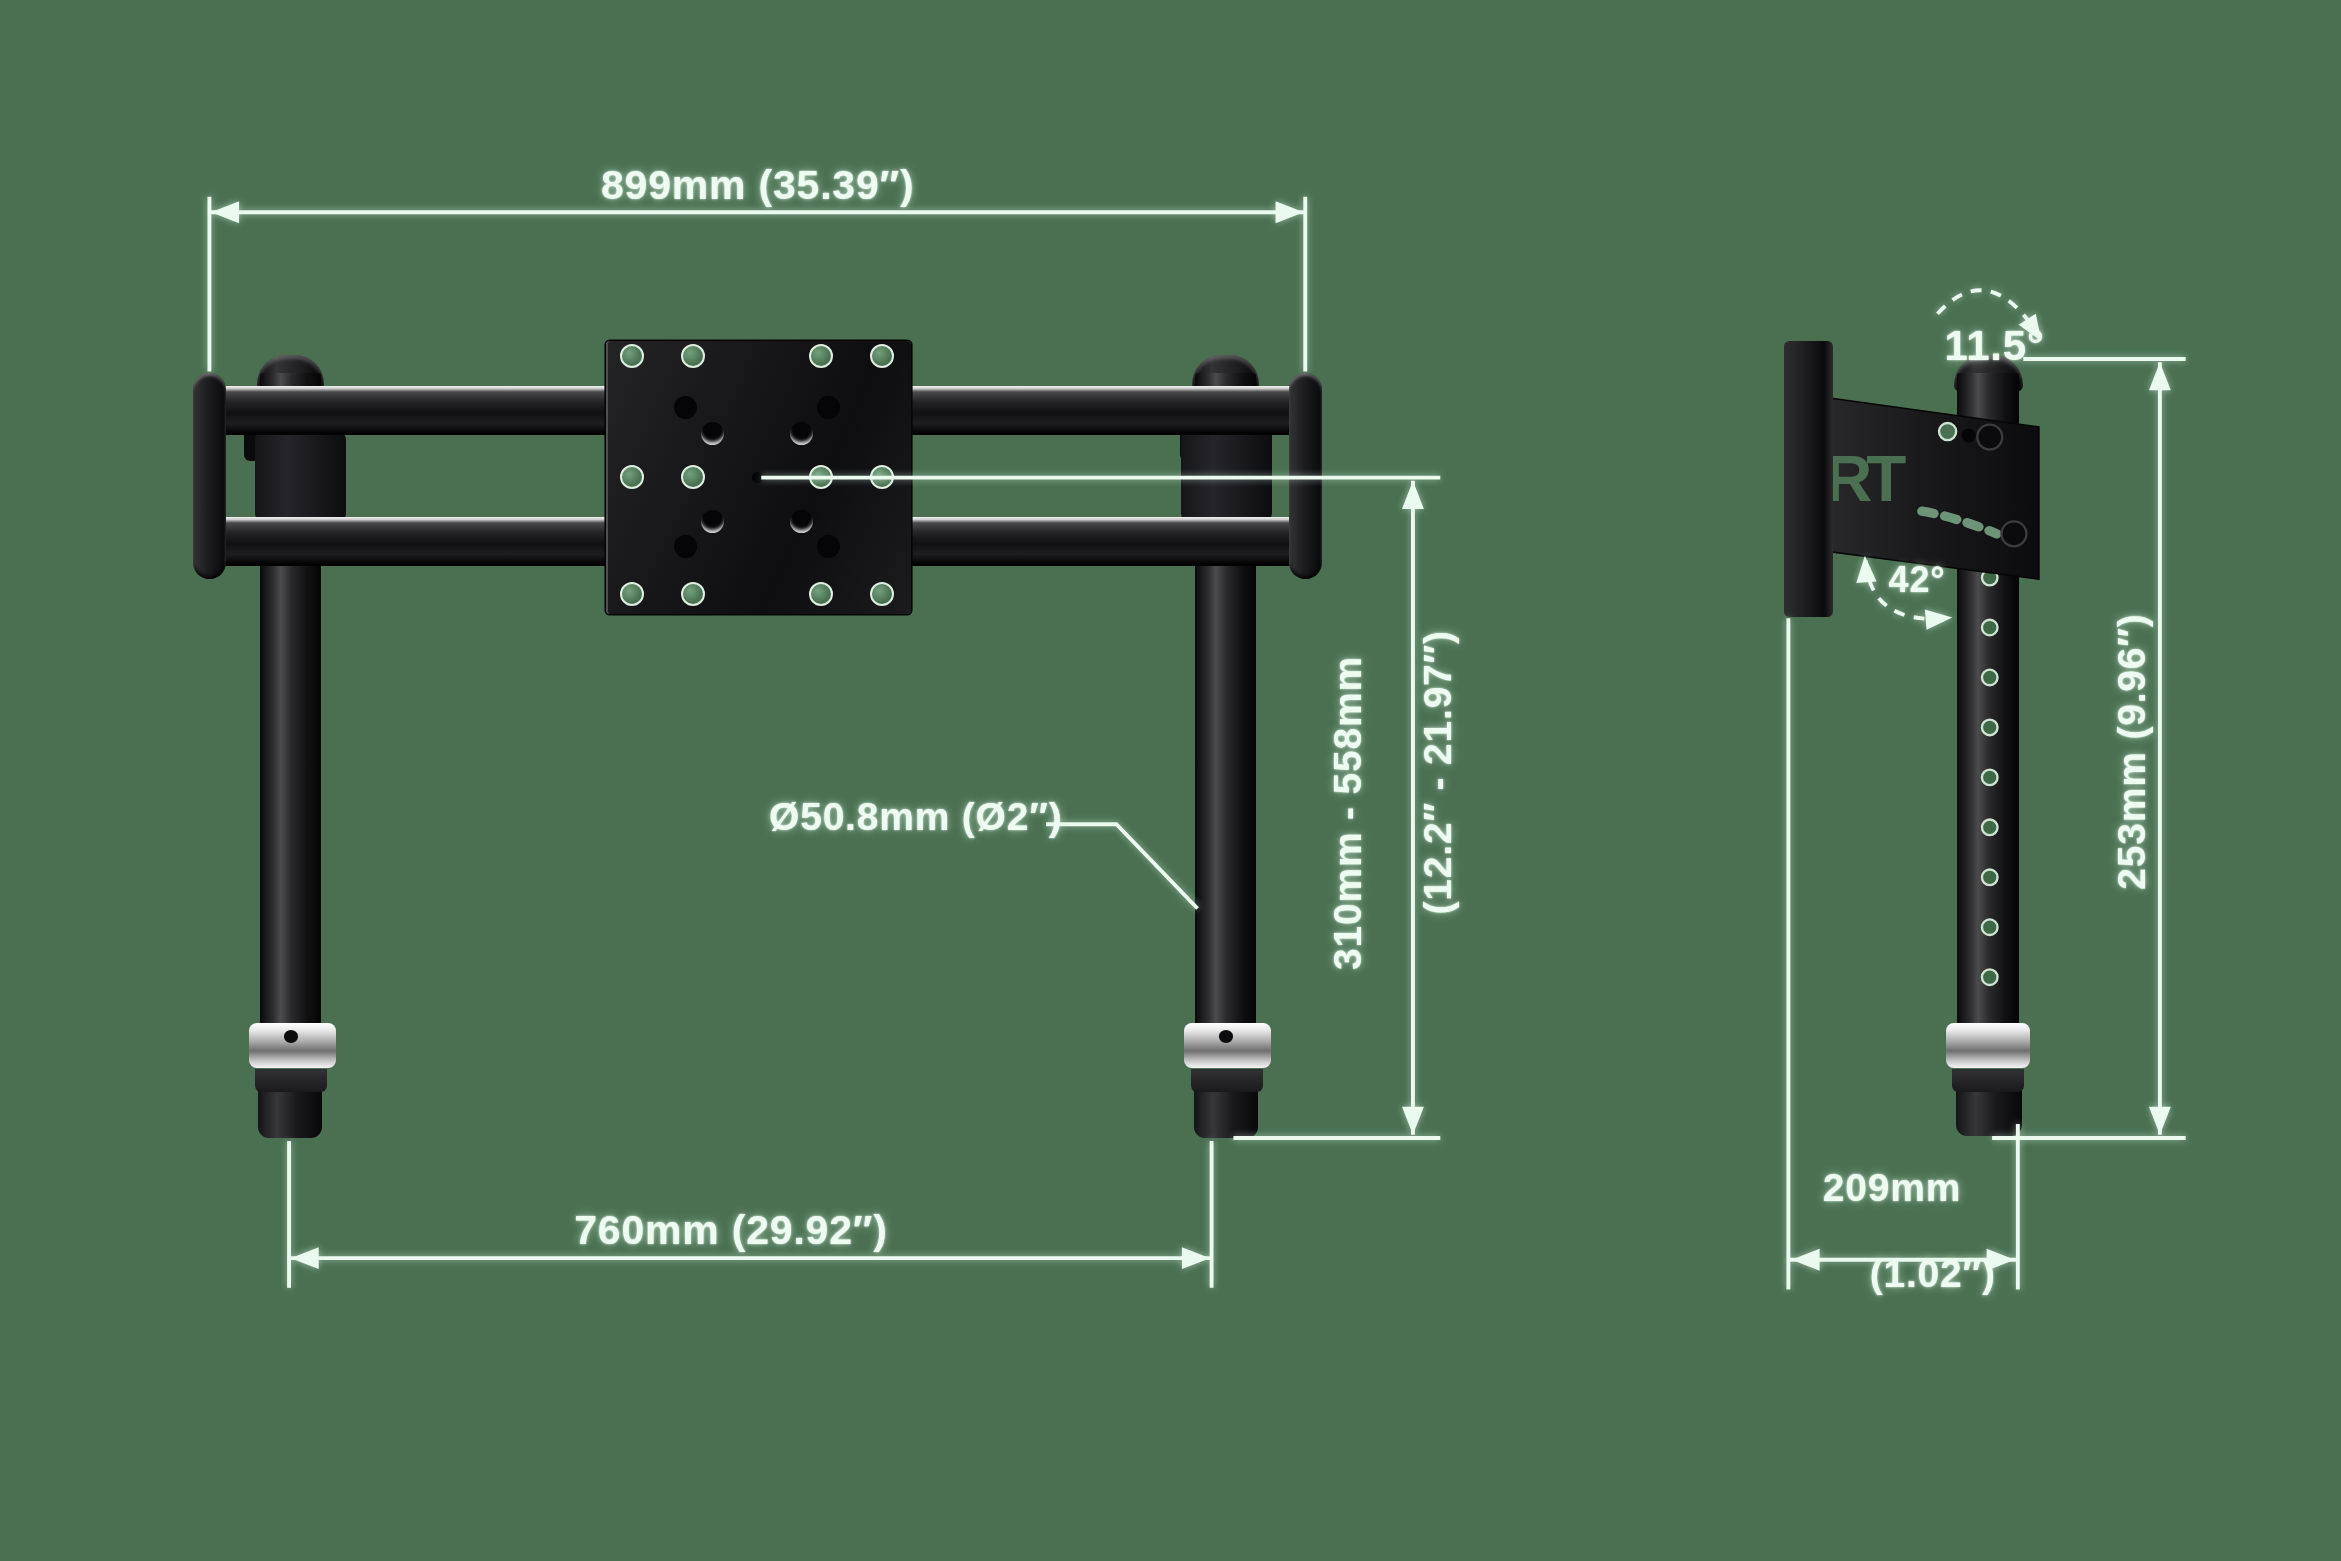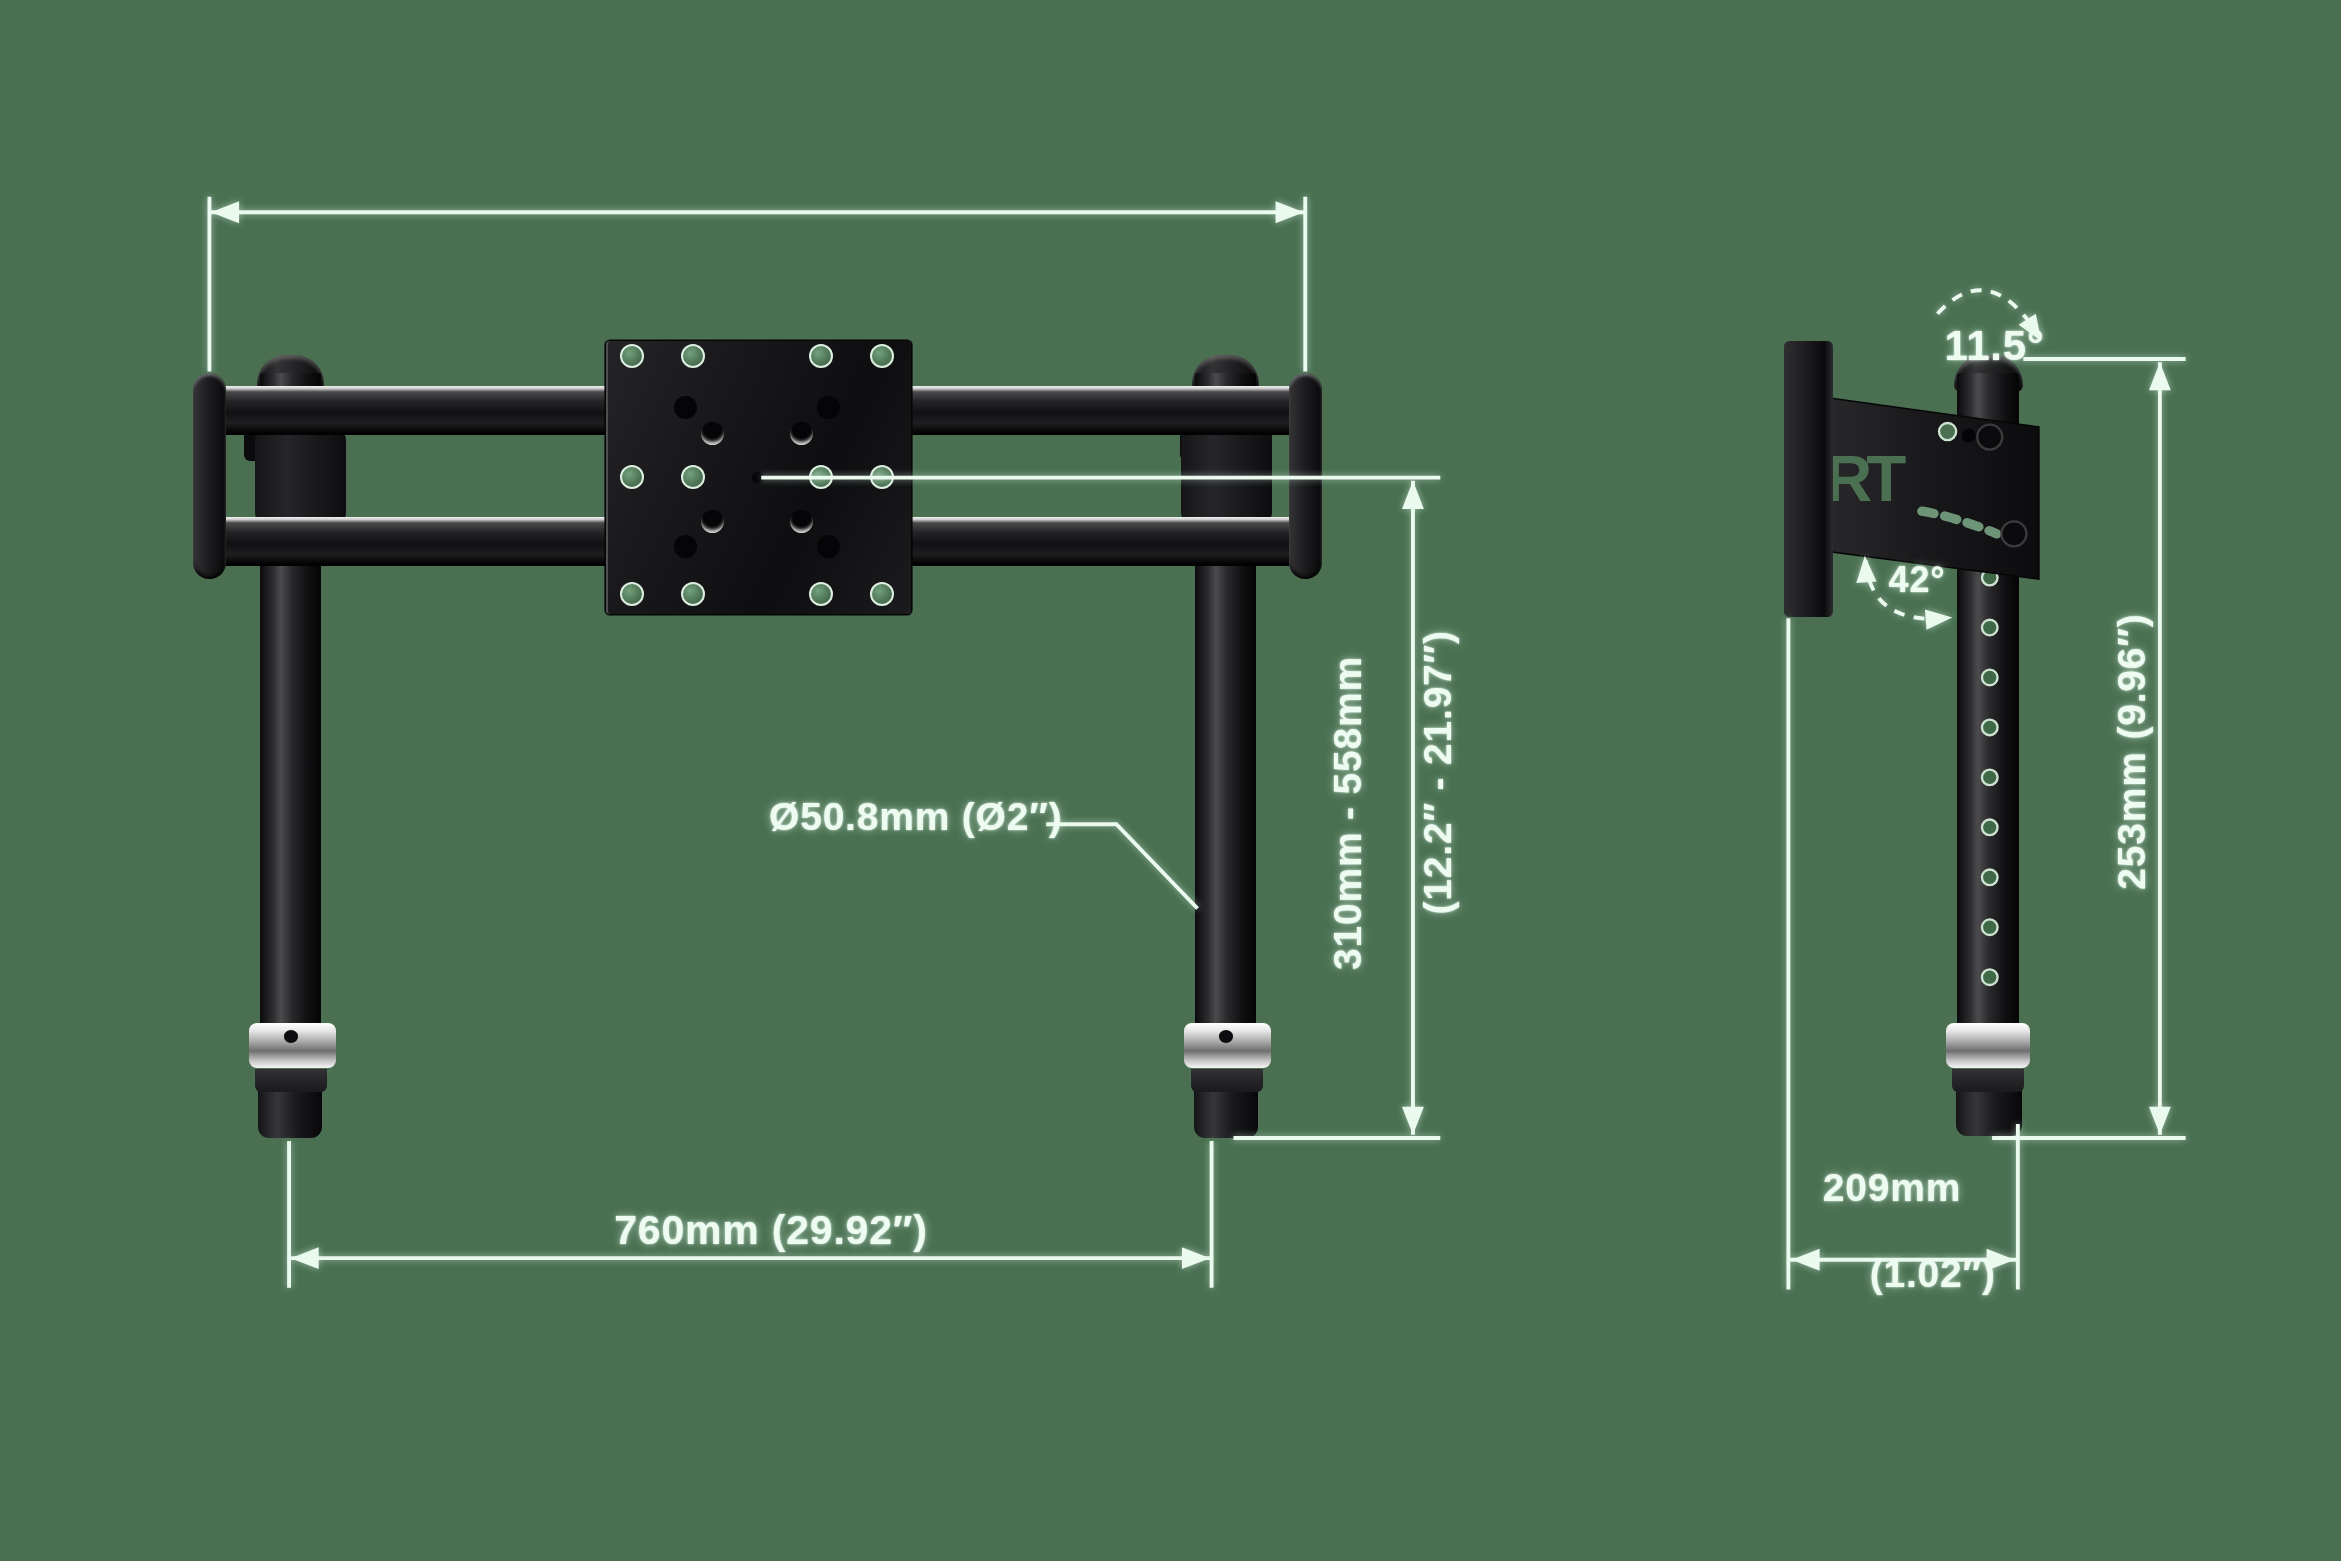--- a/index.html
+++ b/index.html
@@ -178,22 +178,23 @@
       <polygon points="2767,464 2753,500 2781,500"></polygon>
       <polygon points="2767,1454 2753,1418 2781,1418"></polygon>
       <polygon points="2295,1614 2331,1600 2331,1628"></polygon>
       <polygon points="2581,1614 2545,1600 2545,1628"></polygon>
       <polygon points="2615,437 2608,402 2586,416"></polygon>
       <polygon points="2389,712 2404,745 2378,747"></polygon>
       <polygon points="2501,791 2468,807 2466,781"></polygon>
     </g>
   </svg>
 
-
-  <div class="abs dim-label" style="left:603px;top:1207px;width:336px;font-size:41px;">760mm (29.92″)</div>
+  <div class="abs dim-label" style="left:601px;top:162px;width:312px;font-size:41px;">899mm (35.39″)</div>
+
+  <div class="abs dim-label" style="left:563px;top:1207px;width:336px;font-size:41px;">760mm (29.92″)</div>
 
   <div class="abs dim-label" style="left:769px;top:795px;width:281px;font-size:39px;text-align:center;">Ø50.8mm (Ø2″)</div>
 
   <div class="abs dim-label" style="left:1168px;top:767px;width:406px;height:92px;font-size:39px;line-height:45px;transform:rotate(-90deg);"><span>310mm - 558mm</span><br>
        <span>(12.2″ - 21.97″)</span></div>
 
   <div class="abs dim-label" style="left:1936px;top:322px;width:117px;font-size:42px;">11.5°</div>
 
   <div class="abs dim-label" style="left:1878px;top:559px;width:78px;font-size:36px;">42°</div>
 

